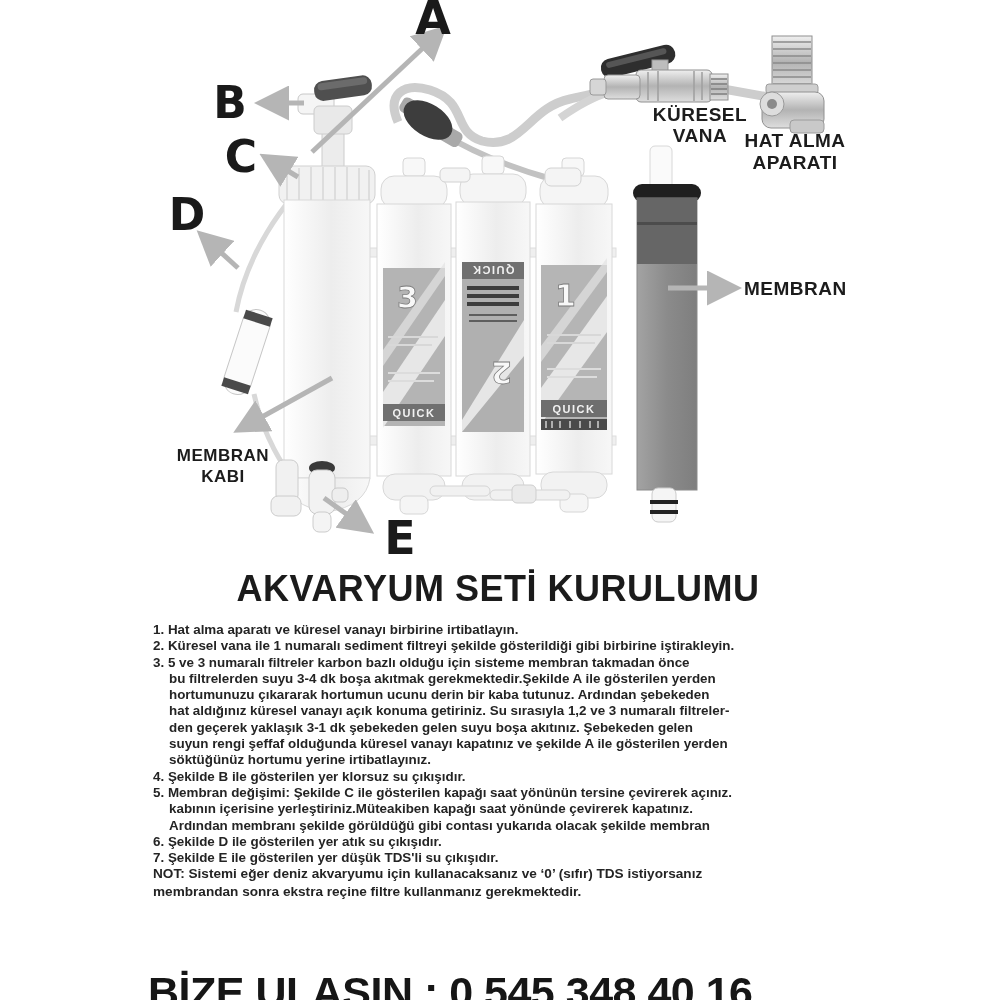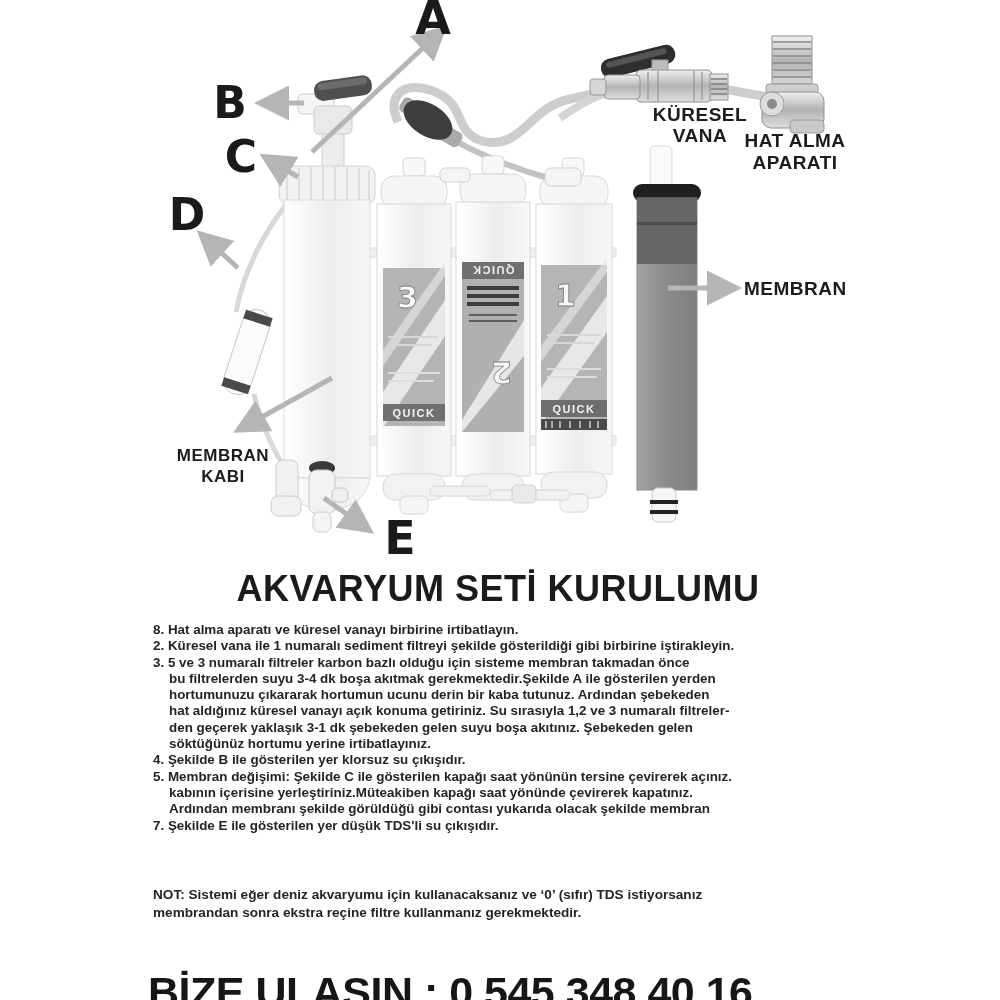--- a/index.html
+++ b/index.html
@@ -16,21 +16,21 @@
     position:absolute;left:0;top:568px;width:996px;text-align:center;
     font-size:36px;font-weight:bold;letter-spacing:.5px;color:#1b1b1b;
   }
   .instructions{
     position:absolute;left:153px;top:622px;width:715px;
     font-size:13.4px;font-weight:bold;line-height:16.3px;color:#242424;
   }
   .instructions .line{white-space:nowrap;}
   .instructions .cont{padding-left:16px;}
   .note{
-    position:absolute;left:153px;top:886px;width:740px;
+    position:absolute;left:153px;top:865px;width:740px;
     font-size:13.6px;font-weight:bold;line-height:17.5px;color:#242424;
   }
   .contact{
     position:absolute;left:148px;top:942px;width:840px;
     font-size:43px;font-weight:bold;letter-spacing:-.5px;color:#161616;white-space:nowrap;margin-top:26px;
   }
 </style>
 </head>
 <body>
 
@@ -222,32 +222,34 @@
     <text x="795" y="147" text-anchor="middle" font-size="19" class="part-label">HAT ALMA</text>
     <text x="795" y="169" text-anchor="middle" font-size="19" class="part-label">APARATI</text>
     <text x="744" y="295" text-anchor="start" font-size="19" class="part-label">MEMBRAN</text>
     <text x="223" y="461" text-anchor="middle" font-size="17" class="part-label">MEMBRAN</text>
     <text x="223" y="482" text-anchor="middle" font-size="17" class="part-label">KABI</text>
   </svg>
 
   <h1 class="title" style="margin:0;">AKVARYUM SETİ KURULUMU</h1>
 
   <div class="instructions">
-    <div class="line">8. Hat alma aparatı ve küresel vanayı birbirine irtibatlayın.</div>
+    <div class="line">1. Hat alma aparatı ve küresel vanayı birbirine irtibatlayın.</div>
     <div class="line">2. Küresel vana ile 1 numaralı sediment filtreyi şekilde gösterildiği gibi birbirine iştirakleyin.</div>
     <div class="line">3. 5 ve 3 numaralı filtreler karbon bazlı olduğu için sisteme membran takmadan önce</div>
     <div class="line cont">bu filtrelerden suyu 3-4 dk boşa akıtmak gerekmektedir.Şekilde A ile gösterilen yerden</div>
     <div class="line cont">hortumunuzu çıkararak hortumun ucunu derin bir kaba tutunuz. Ardından şebekeden</div>
     <div class="line cont">hat aldığınız küresel vanayı açık konuma getiriniz. Su sırasıyla 1,2 ve 3 numaralı filtreler-</div>
     <div class="line cont">den geçerek yaklaşık 3-1 dk şebekeden gelen suyu boşa akıtınız. Şebekeden gelen</div>
+    <div class="line cont">suyun rengi şeffaf olduğunda küresel vanayı kapatınız ve şekilde A ile gösterilen yerden</div>
     <div class="line cont">söktüğünüz hortumu yerine irtibatlayınız.</div>
     <div class="line">4. Şekilde B ile gösterilen yer klorsuz su çıkışıdır.</div>
     <div class="line">5. Membran değişimi: Şekilde C ile gösterilen kapağı saat yönünün tersine çevirerek açınız.</div>
     <div class="line cont">kabının içerisine yerleştiriniz.Müteakiben kapağı saat yönünde çevirerek kapatınız.</div>
     <div class="line cont">Ardından membranı şekilde görüldüğü gibi contası yukarıda olacak şekilde membran</div>
+    <div class="line">6. Şekilde D ile gösterilen yer atık su çıkışıdır.</div>
     <div class="line">7. Şekilde E ile gösterilen yer düşük TDS'li su çıkışıdır.</div>
   </div>
 
   <div class="note">
     <div>NOT: Sistemi eğer deniz akvaryumu için kullanacaksanız ve ‘0’ (sıfır) TDS istiyorsanız</div>
     <div>membrandan sonra ekstra reçine filtre kullanmanız gerekmektedir.</div>
   </div>
 
   <div class="contact">BİZE ULAŞIN : 0 545 348 40 16</div>
 

